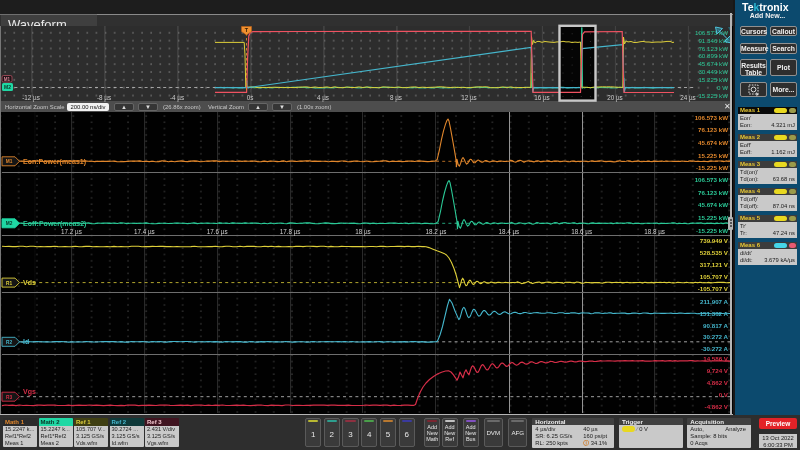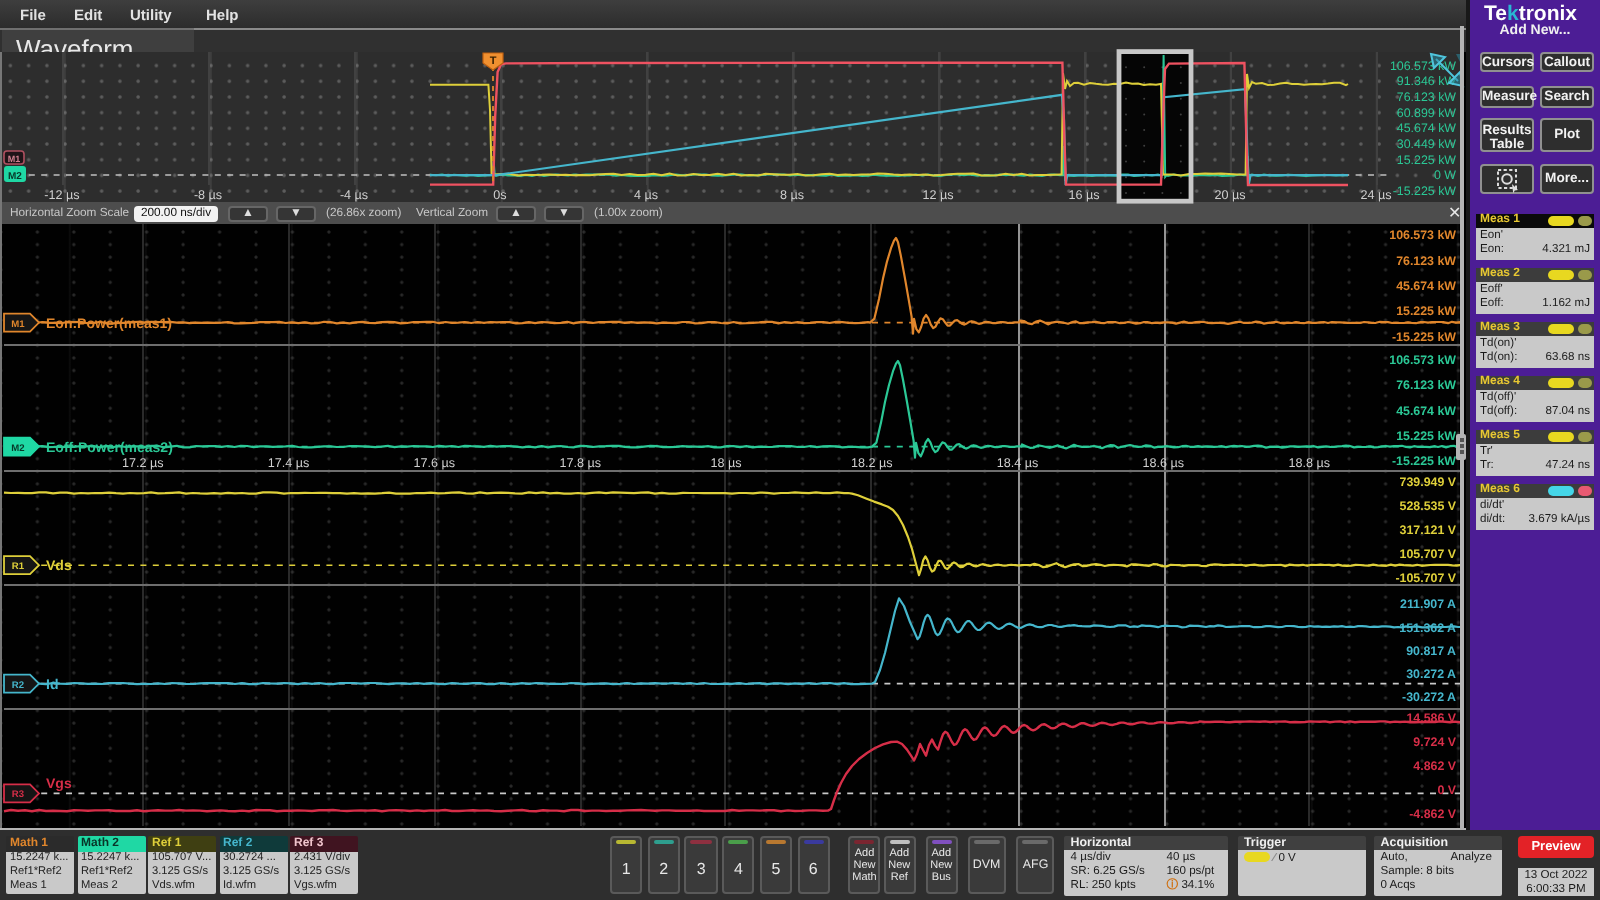--- a/index.html
+++ b/index.html
@@ -45,21 +45,21 @@
   
   #pright { left:729.5px; top:13px; width:2px; height:401px; background:#b5b5b5; }
   #pbottom { left:0px; top:413.5px; width:733px; height:1.5px; background:#b5b5b5; }
   #ptop { left:97px; top:13.5px; width:636px; height:1px; background:#8a8a8a; }
   #pleft { left:0px; top:26px; width:1px; height:389px; background:#777; }
 
   svg { position:absolute; overflow:visible; }
   text { font-family:"Liberation Sans", sans-serif; }
 
   
-  #sidebar { left:735px; top:0; width:65px; height:415px; background:#4c1d95; }
+  #sidebar { left:735px; top:0; width:65px; height:415px; background:#0c4a6e; }
   #logo { position:absolute; left:7px; top:1px; font-size:10.5px; font-weight:bold; color:#fff; letter-spacing:0px; }
   #logo .k { color:#29b7d3; }
   #addnew { position:absolute; left:0; top:12px; width:65px; text-align:center;
     font-size:7px; font-weight:bold; color:#f0f0f0; }
   .sbtn { position:absolute; background:#2e2e2e; border:1px solid #909090; border-radius:2px;
     color:#f2f2f2; font-size:6.8px; font-weight:bold; text-align:center; width:27px; }
   .meas { position:absolute; left:3px; width:59px; }
   .meas .hd { height:7px; background:#3c3c3c; color:#e8c832; font-size:6px; font-weight:bold;
      padding:0.5px 0 0 2px; position:relative; }
   .meas .bd { height:16px; background:#c9c9c9; color:#1a1a1a; font-size:5.8px; padding:1px 2px 0 2px; line-height:7.2px; }
@@ -87,26 +87,20 @@
   .panelbox .bd { background:#c9c9c9; color:#1a1a1a; font-size:5.8px; padding:1px 3px 0 3px; line-height:7.4px; position:relative; }
   #preview { position:absolute; left:759px; top:3px; width:38px; height:11px; background:#e32227;
      border-radius:2px; color:#fff; font-size:6.5px; font-weight:bold; text-align:center; line-height:11px; }
   #datetime { position:absolute; left:759px; top:19px; width:38px; height:14px; background:#c9c9c9;
      color:#1a1a1a; font-size:5.8px; text-align:center; line-height:7px; padding-top:0.5px; }
 </style>
 </head>
 <body>
 <div id="screen">
 
-  <div class="abs" id="menubar">
-    <span style="left:10px">File</span>
-      <span style="left:37px">Edit</span>
-    <span style="left:65px">Utility</span>
-      <span style="left:103px">Help</span>
-  </div>
 
   <div class="abs" id="tabbar">
       <div class="tab">Waveform View</div>
     </div>
 
   <div class="abs" id="panel">
     <div class="abs" id="overview"></div>
     <div class="abs" id="zoombar">
       <span class="lbl" style="left:4px">Horizontal Zoom Scale</span>
       <span class="inp">200.00 ns/div</span>

